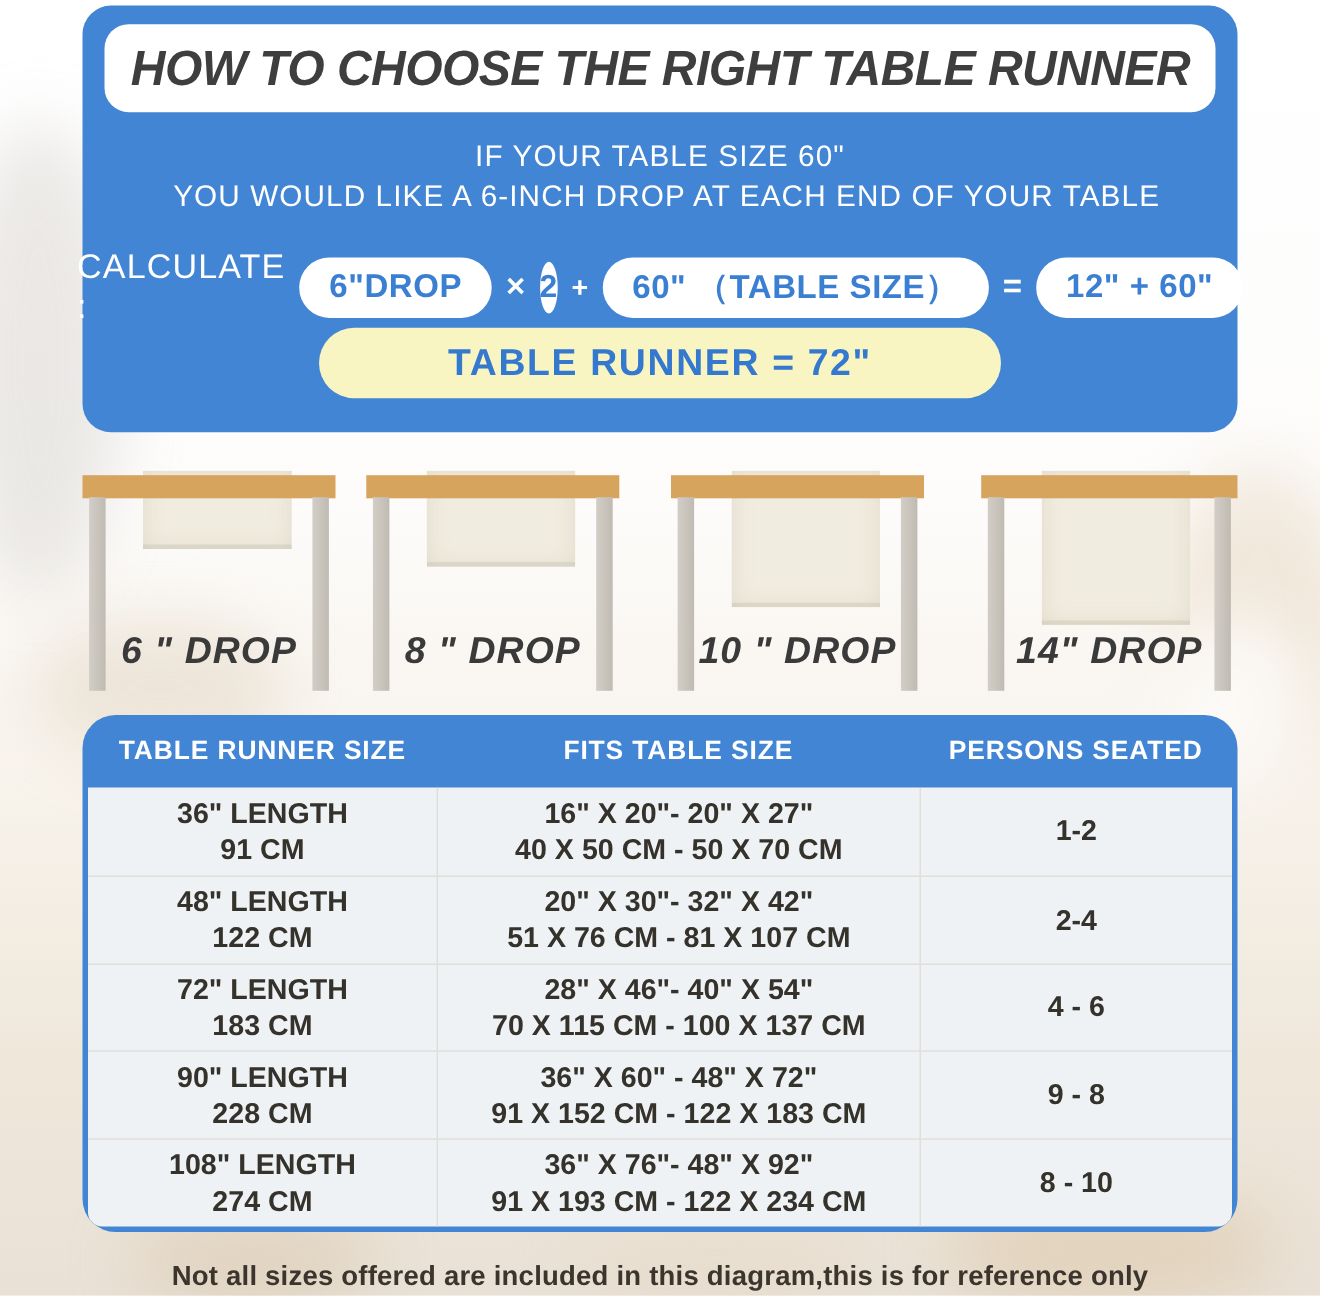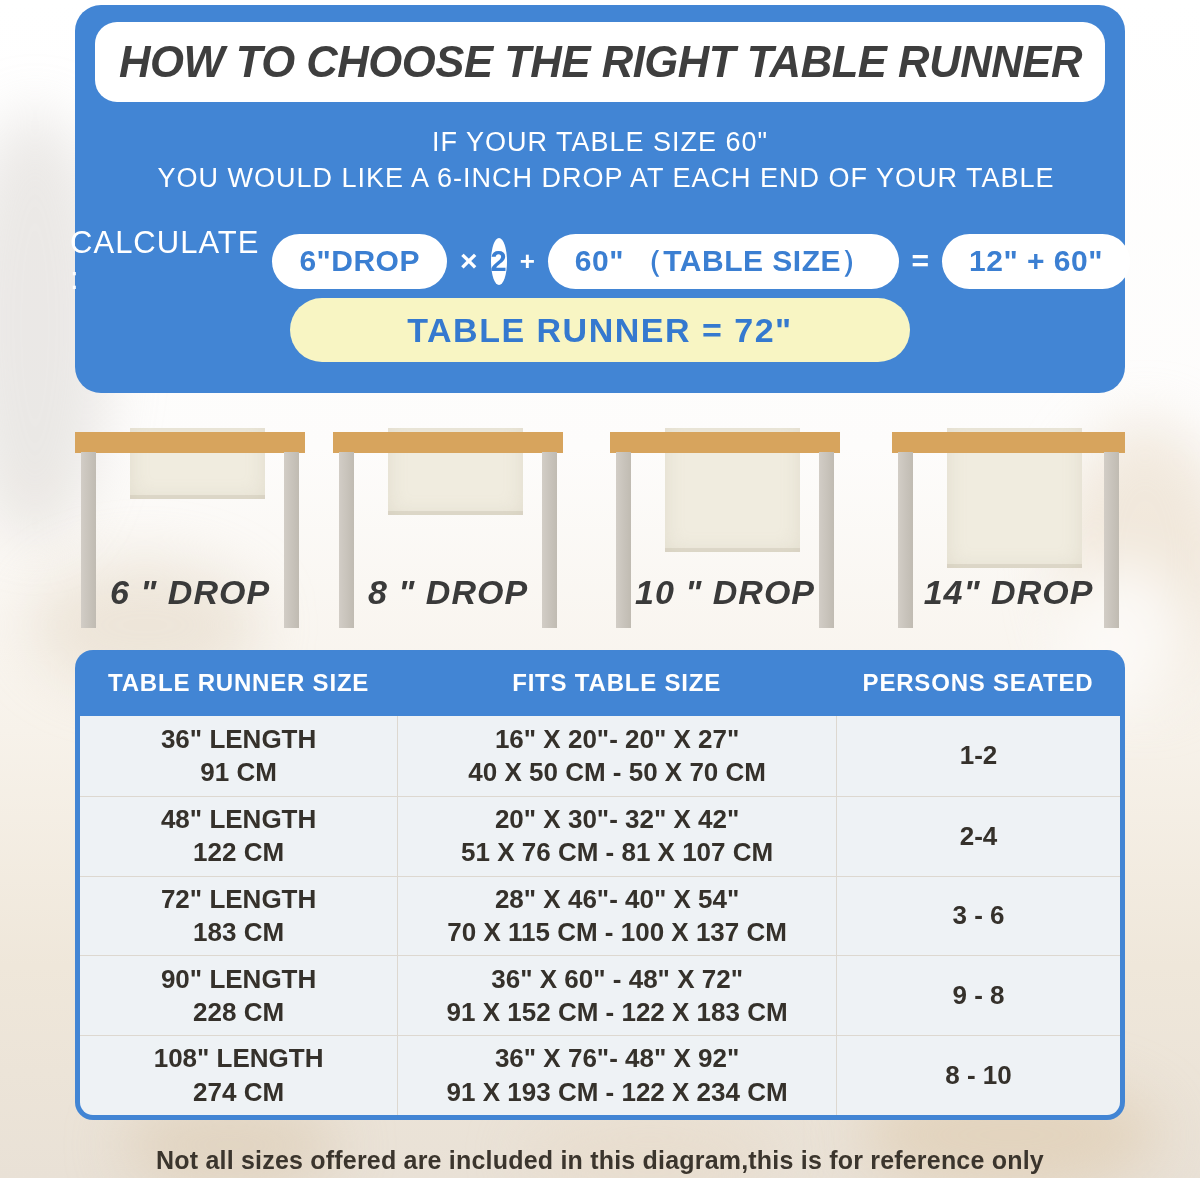--- a/index.html
+++ b/index.html
@@ -83,21 +83,21 @@
   .d1{ height:71px; } .d2{ height:87px; } .d3{ height:124px; } .d4{ height:140px; }
   .drop-label{
     position:absolute; left:0; right:0; top:148px; text-align:center;
     font-size:34px; font-weight:bold; font-style:italic;
     color:#3a3a3a; letter-spacing:1px; white-space:nowrap;
   }
 
   
   .size-panel{
     position:absolute; left:75px; top:650px; width:1050px; height:470px;
-    background:#4285d4; border-radius:18px; padding:0 5px 5px 5px; overflow:hidden;
+    background:#4285d4; border-radius:30px; padding:0 5px 5px 5px; overflow:hidden;
   }
   .panel-header{
     height:66px; display:grid; grid-template-columns:30.5% 42.2% 27.3%;
     align-items:center;
   }
   .panel-header .hcell{
     text-align:center; color:#ffffff; font-weight:bold; font-size:24px; letter-spacing:0.8px;
   }
   .panel-body{
     height:399px; background:rgba(252,251,248,0.93);
@@ -227,21 +227,21 @@
     <div class="trow">
       <div class="tcell">
         <span>72" LENGTH</span>
         <span>183 CM</span>
       </div>
       <div class="tcell">
         <span>28" X 46"- 40" X 54"</span>
         <span>70 X 115 CM - 100 X 137 CM</span>
       </div>
       <div class="tcell">
-        <span>3 - 6</span>
+        <span>4 - 6</span>
       </div>
     </div>
 
     <div class="trow">
       <div class="tcell">
         <span>90" LENGTH</span>
         <span>228 CM</span>
       </div>
       <div class="tcell">
         <span>36" X 60" - 48" X 72"</span>

